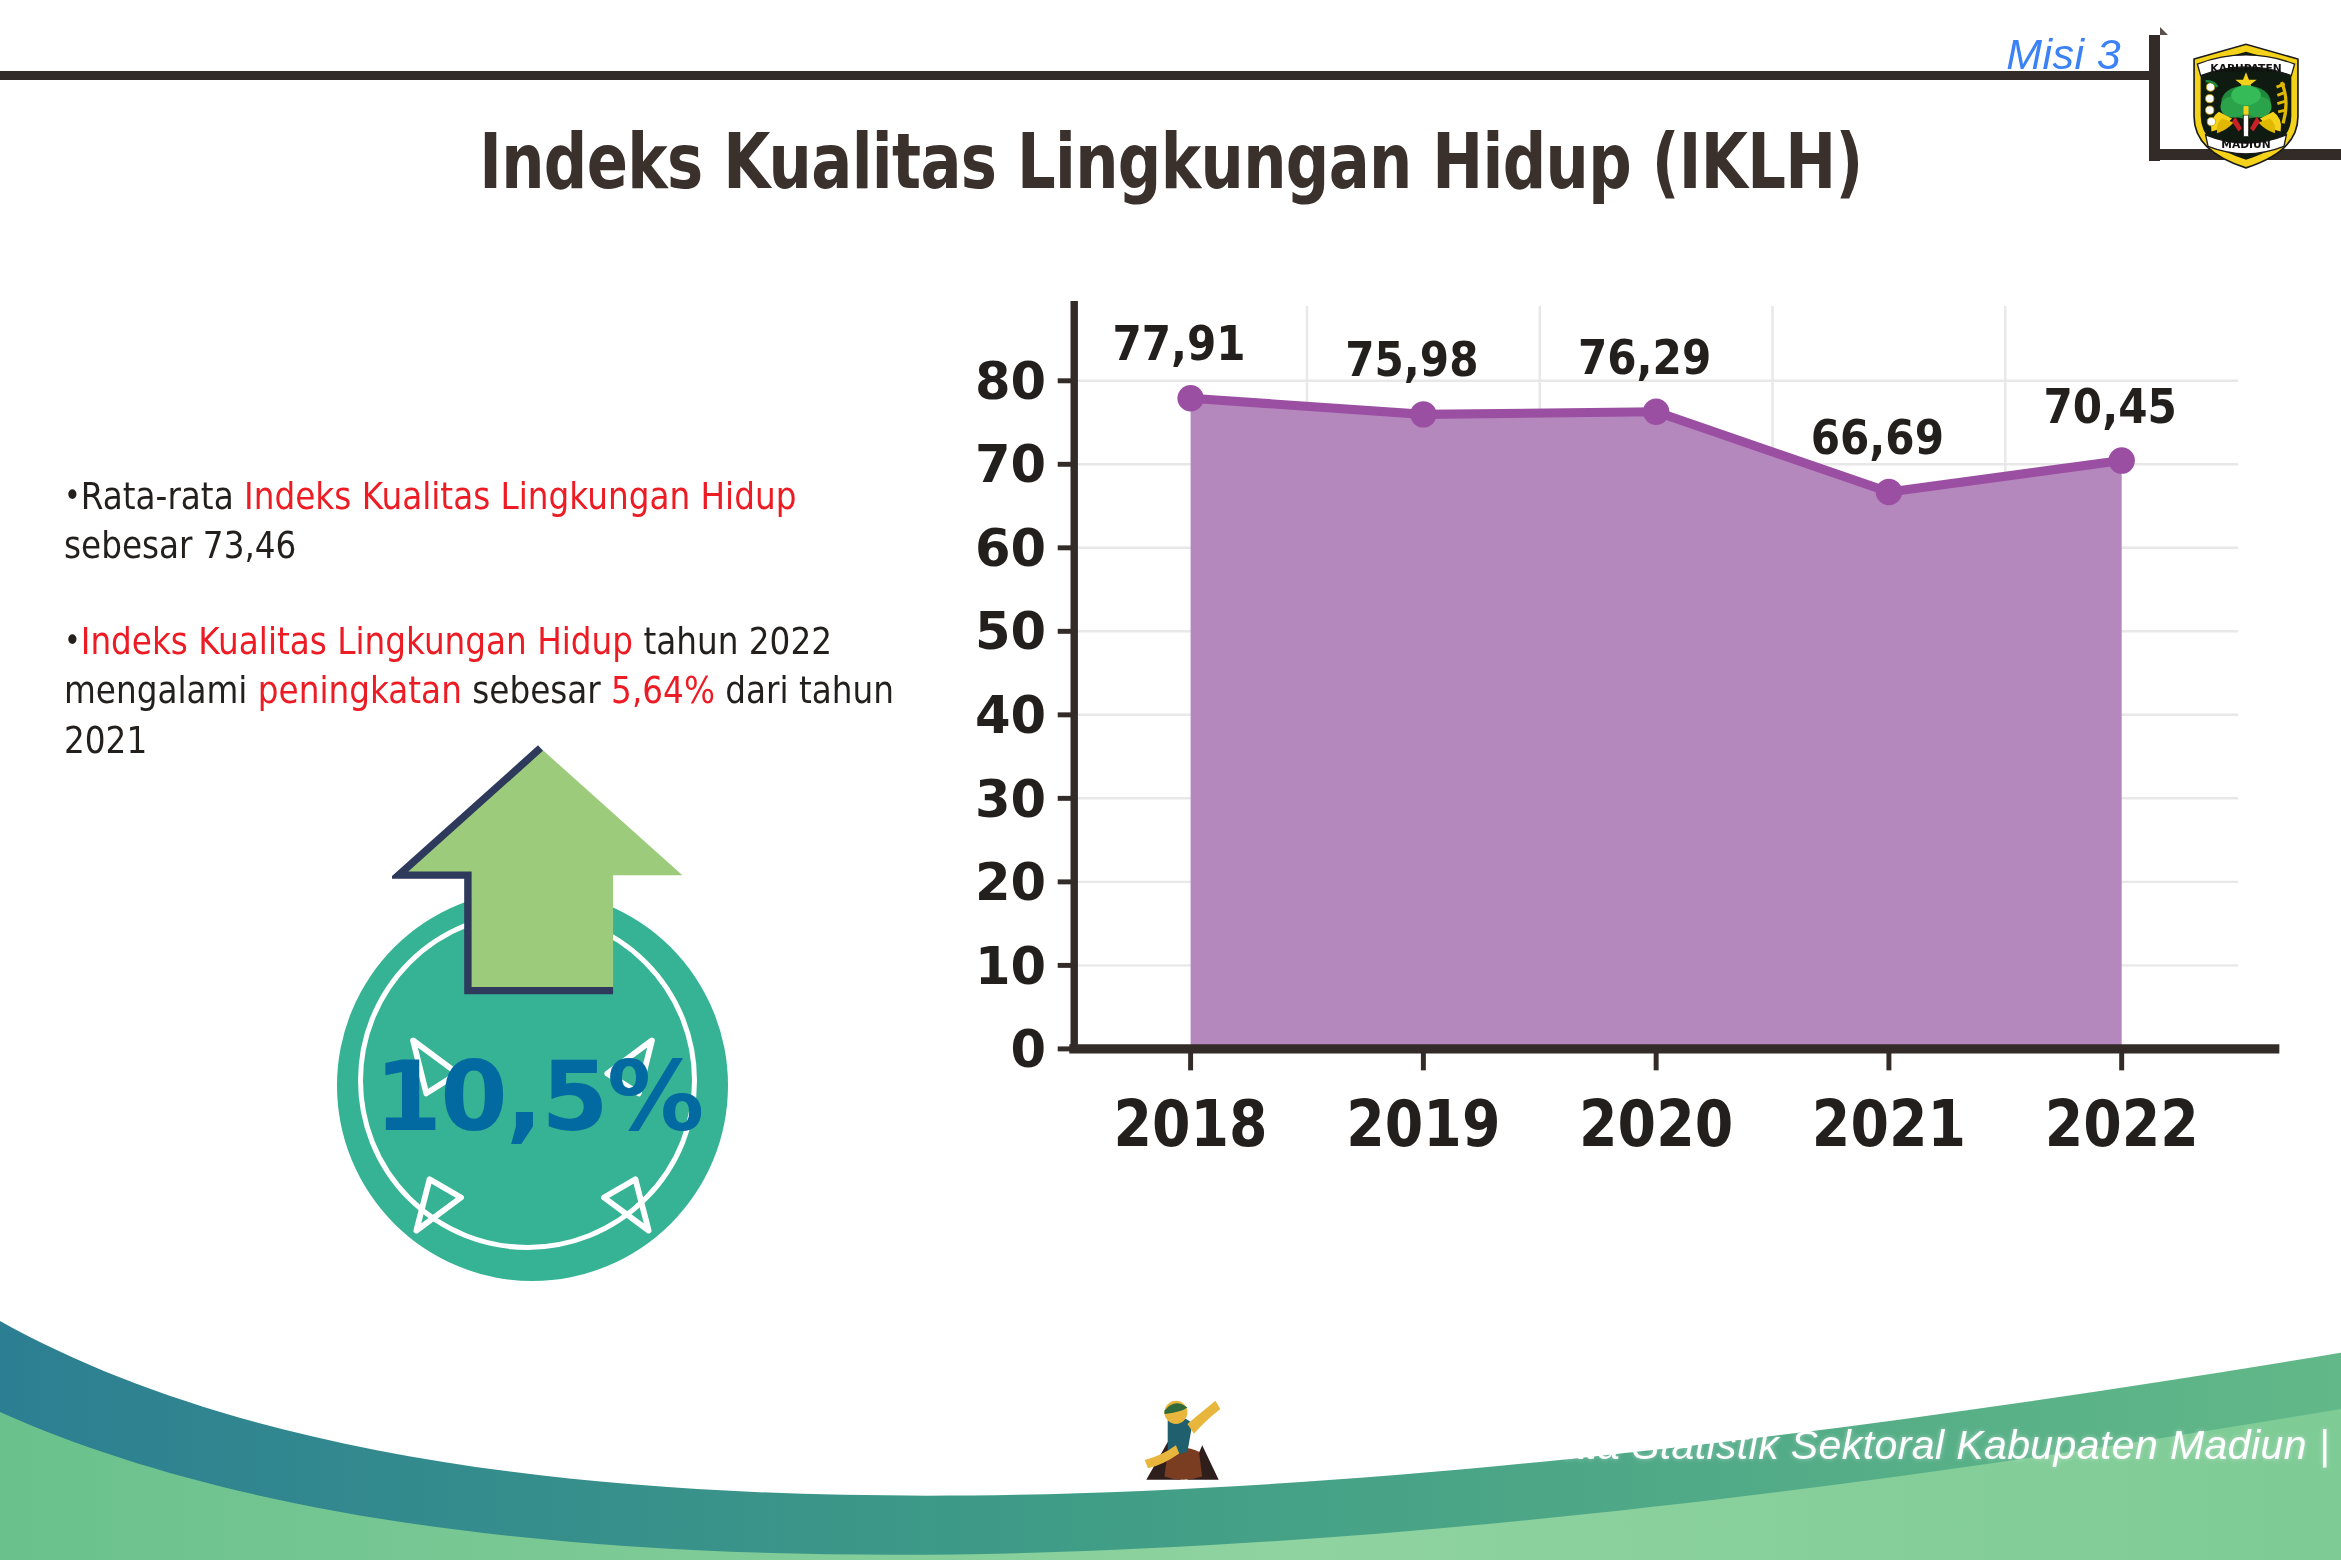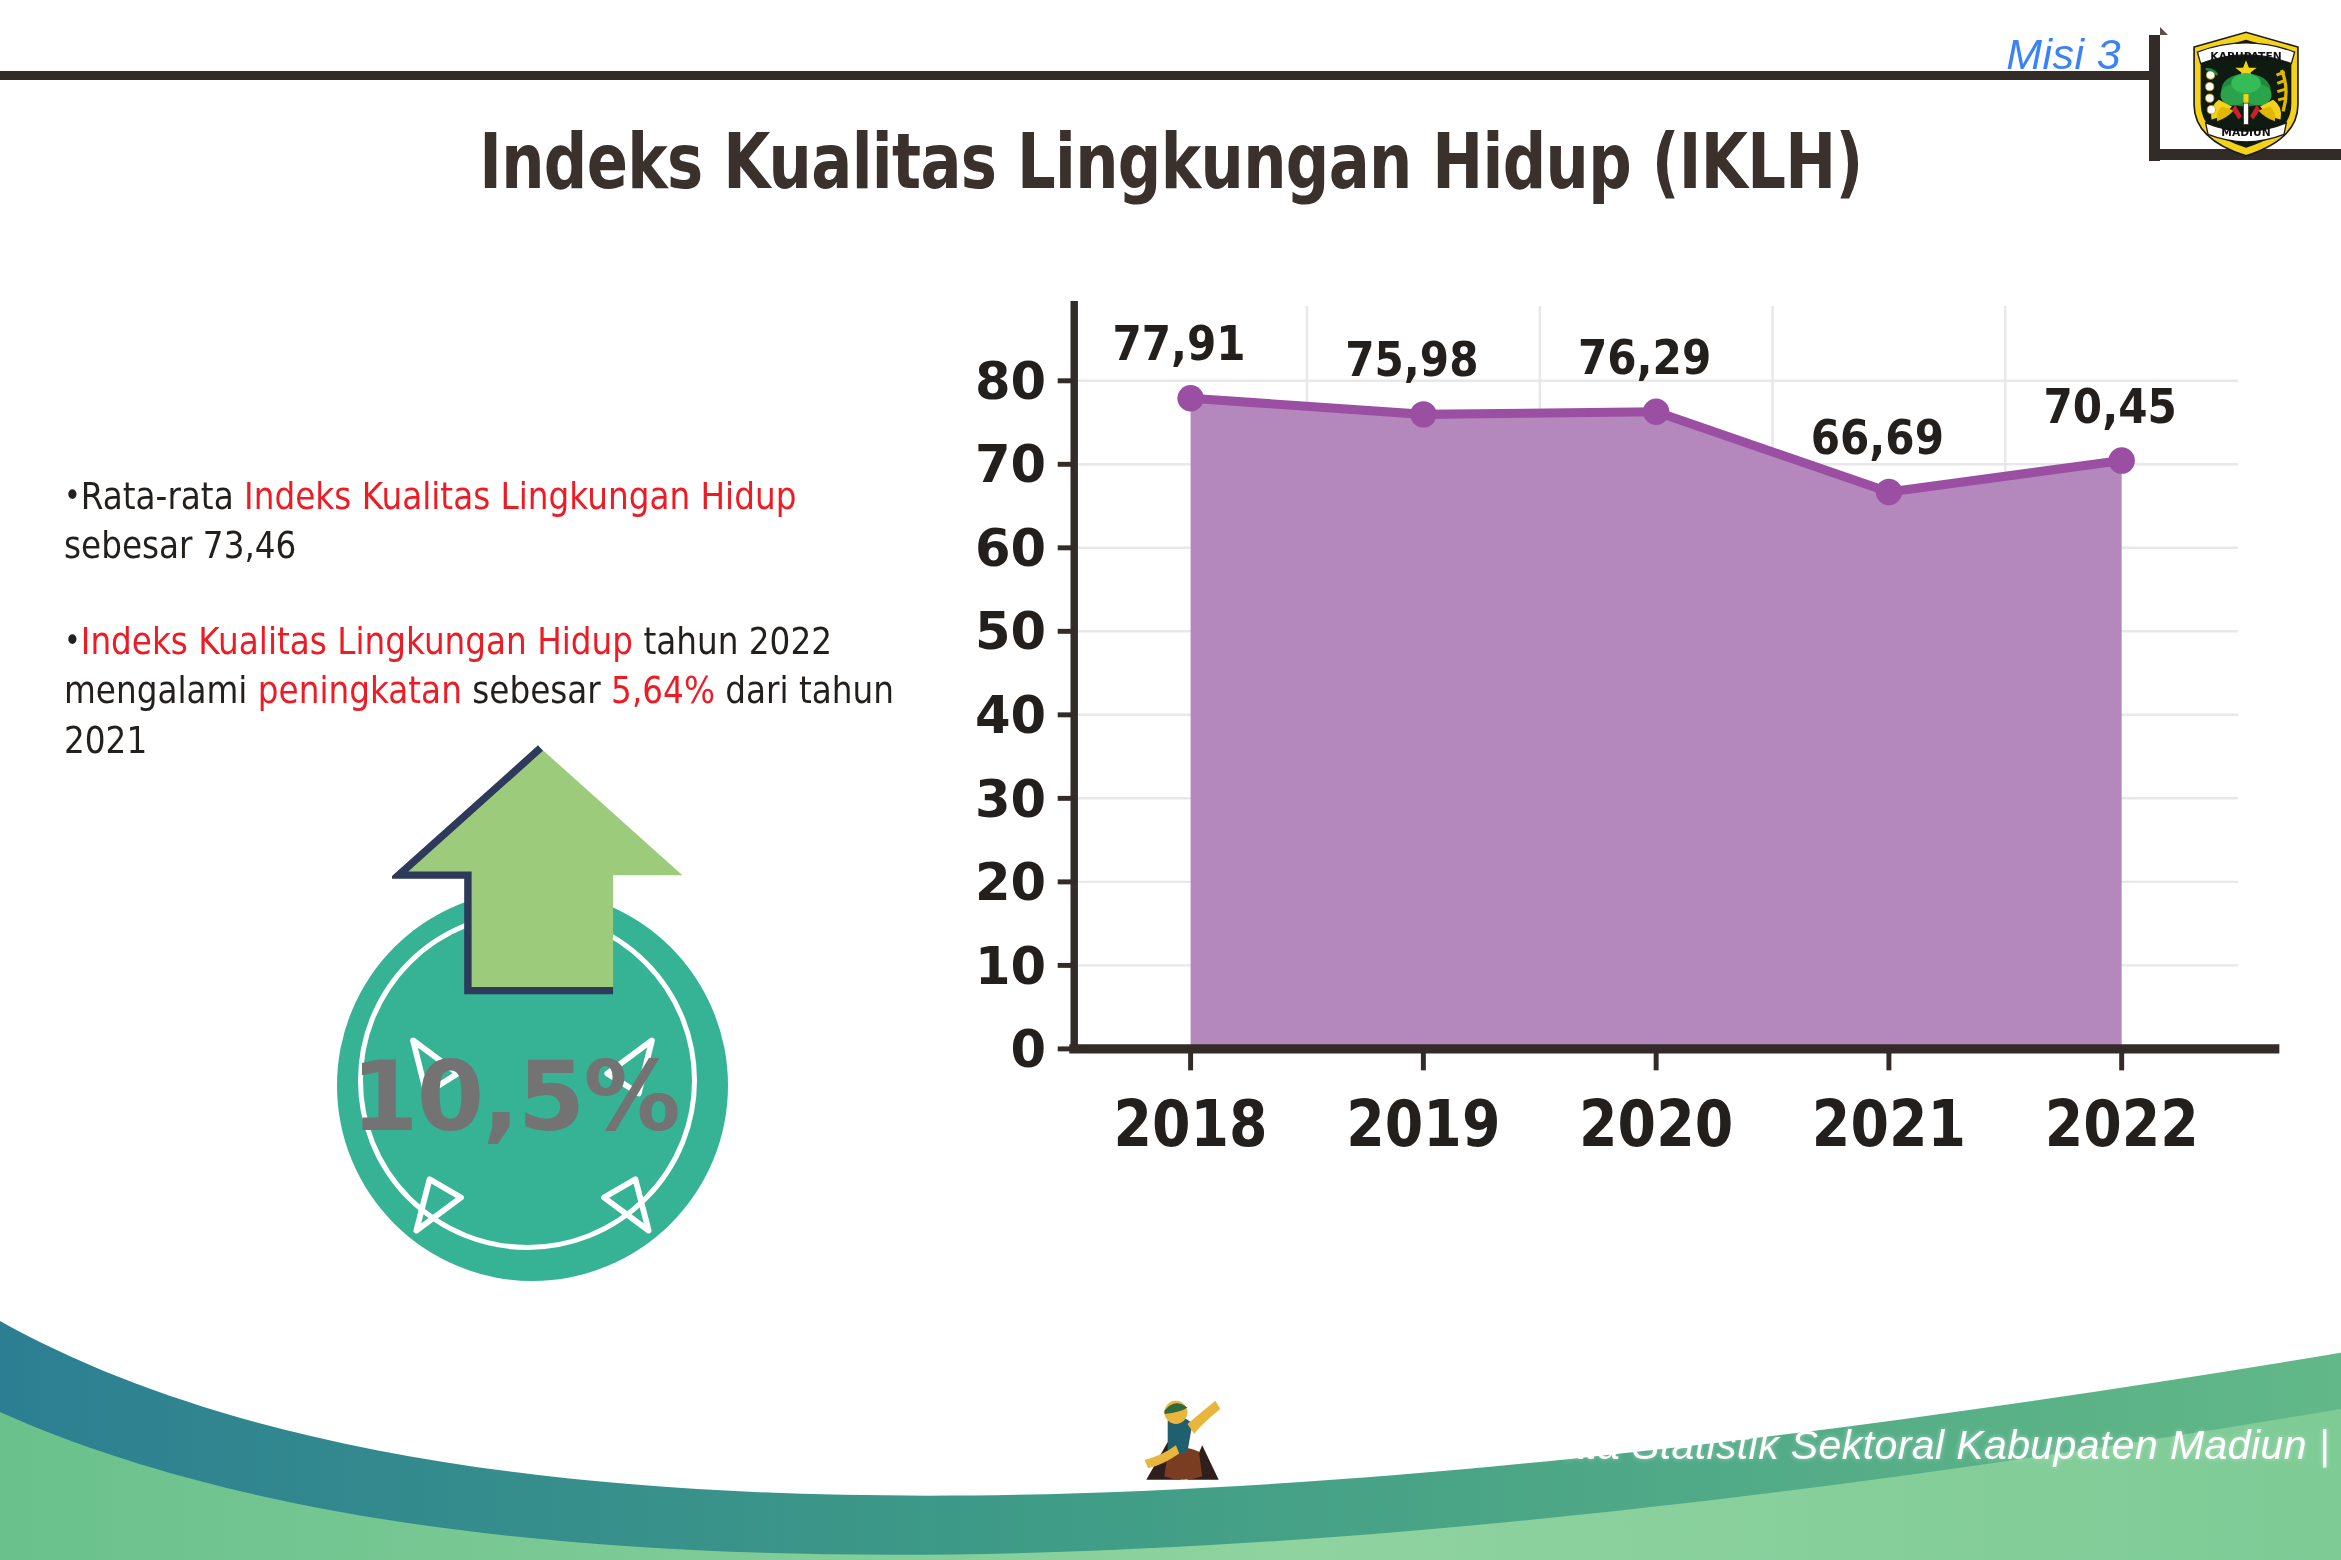--- a/index.html
+++ b/index.html
@@ -35,21 +35,21 @@
     width:0;height:0;border-right:9px solid transparent;
     border-bottom:9px solid #5a4f4a;
   }
   .misi{
     position:absolute;right:221px;top:30px;
     font-family:"Liberation Sans", sans-serif;
     font-style:italic;font-size:43px;color:#3b82f6;letter-spacing:0.4px;
   }
 
   
-  .crest{position:absolute;left:2184px;top:24px;width:124px;height:136px;text-decoration:underline;}
+  .crest{position:absolute;left:2184px;top:36px;width:124px;height:136px;text-decoration:underline;}
 
   
   .title{
     position:absolute;left:0;right:0;top:117px;text-align:center;
     font-family:"DejaVu Sans", sans-serif;
     font-weight:bold;
     font-size:76px;
     color:#3a302c;
     transform:scaleX(0.80);
     letter-spacing:-0.8px;
@@ -79,24 +79,24 @@
   .badge-circle{
     position:absolute;left:19px;top:147px;width:391px;height:391px;
     border-radius:50%;background:#35b394;
   }
   .badge-ring{
     position:absolute;left:40px;top:168px;width:339px;height:339px;
     border-radius:50%;border:5px solid #ffffff;box-sizing:border-box;
   }
   .badge-arrow{position:absolute;left:74px;top:0px;width:297px;height:289px;}
   .badge-pct{
-    position:absolute;left:33px;top:297px;width:391px;
-    text-align:left;
+    position:absolute;left:25px;top:297px;width:391px;
+    text-align:center;
     font-family:"DejaVu Sans", sans-serif;
-    font-weight:bold;font-size:97px;color:#737373;
+    font-weight:bold;font-size:97px;color:#0369a1;
     letter-spacing:-1.7px;
   }
   .ticks{position:absolute;left:19px;top:147px;width:391px;height:391px;}
 
   
   .chart-area{position:absolute;left:950px;top:273px;width:1338px;height:974px;text-decoration:underline;}
   .chart-svg{position:absolute;left:0;top:0;}
   .source{
     position:absolute;left:1076px;top:1210px;
     font-family:"Liberation Sans", sans-serif;

